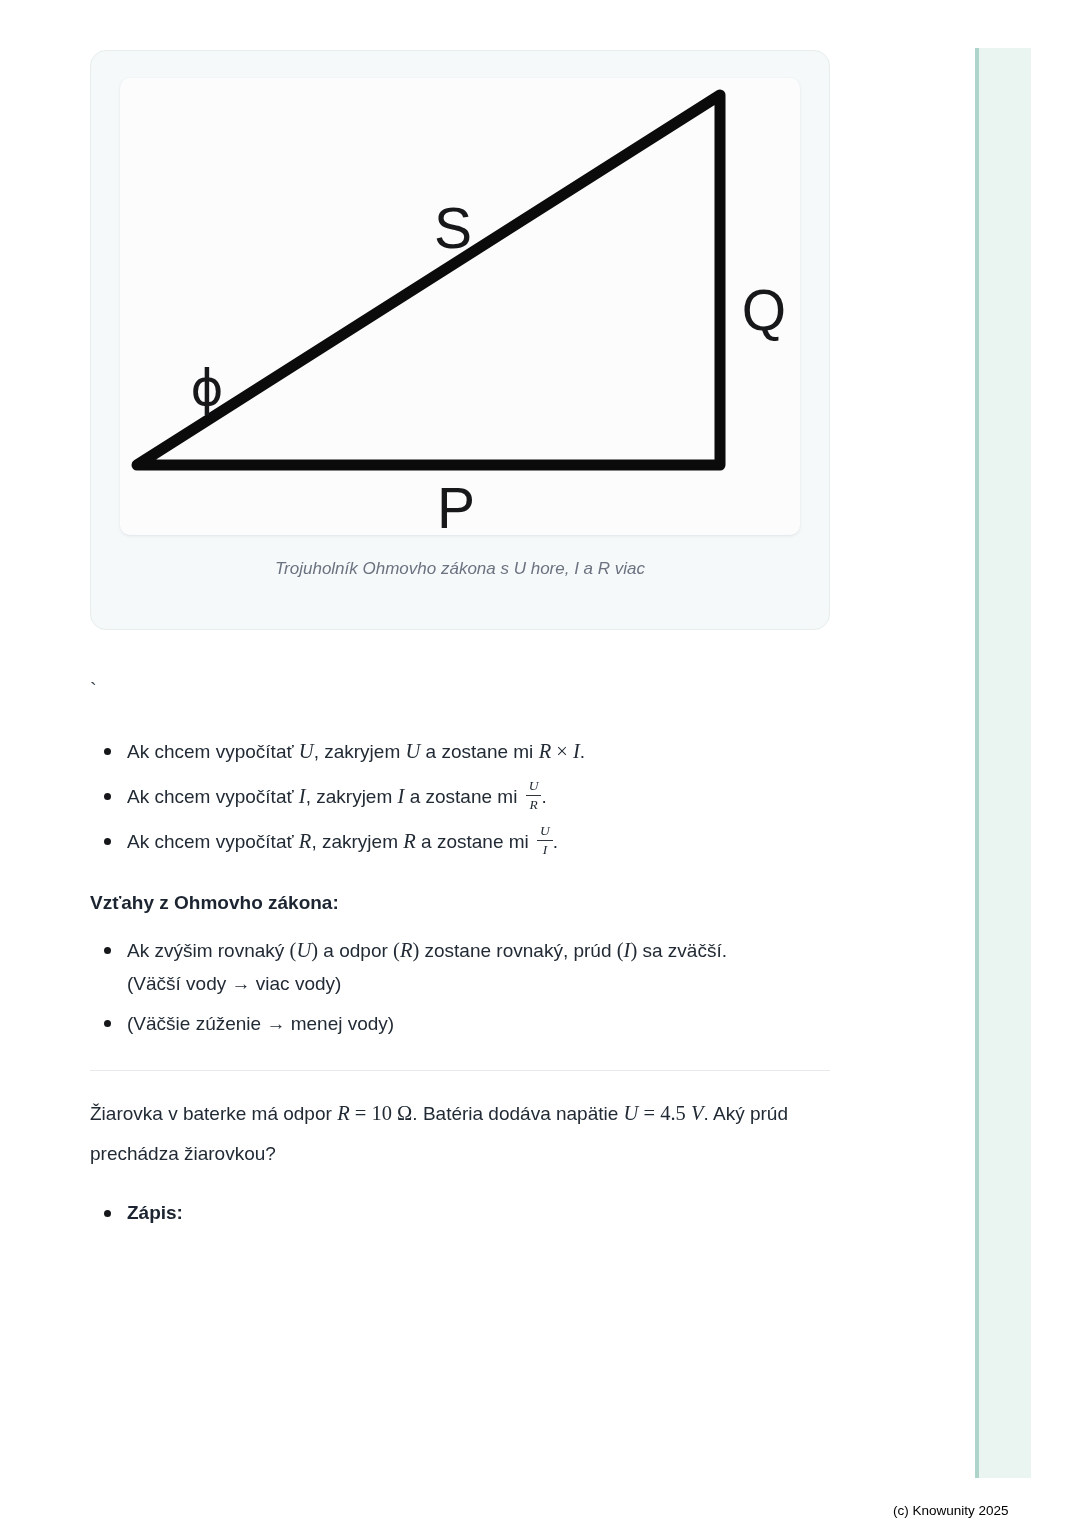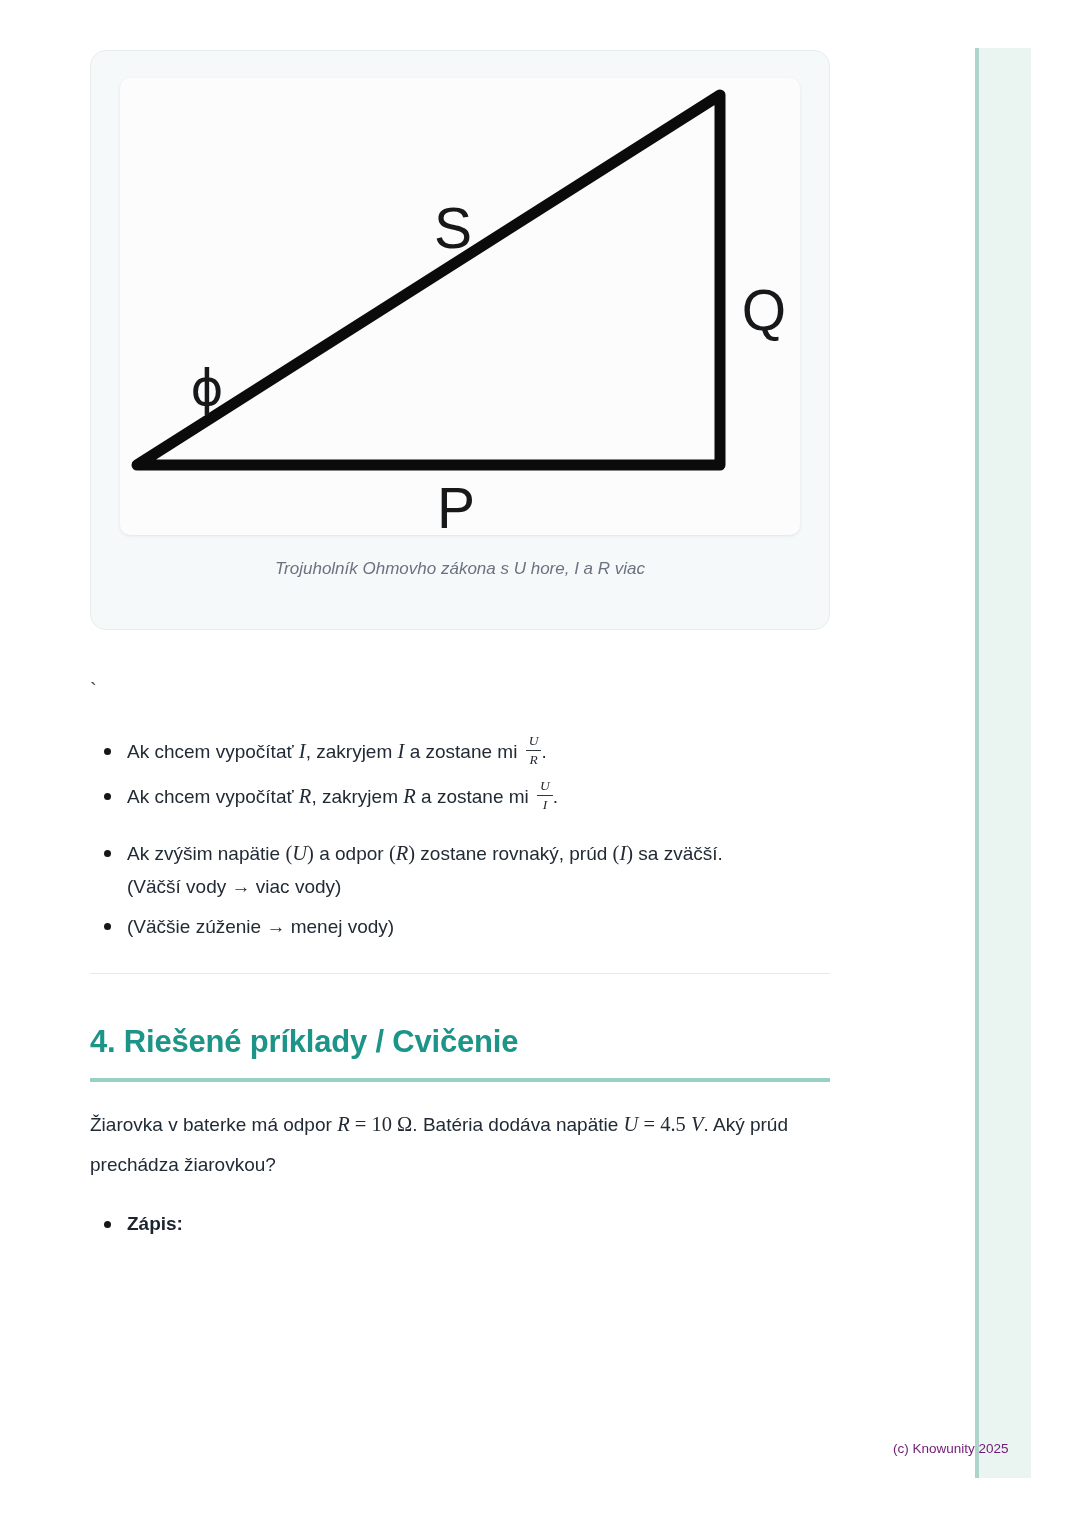--- a/index.html
+++ b/index.html
@@ -1,20 +1,20 @@
 <!DOCTYPE html>
 <html><head>
 <meta charset="utf-8">
 <style>
   html,body{margin:0;padding:0;background:#ffffff;}
   .page{position:relative;width:1080px;height:1528px;background:#ffffff;overflow:hidden;
         font-family:"Liberation Sans",sans-serif;color:#222b35;}
   .side-strip{position:absolute;left:975px;top:48px;width:56px;height:1430px;
               background:#eaf4f1;border-left:4px solid #aed3ca;box-sizing:border-box;z-index:1;}
-  .watermark{position:absolute;top:1441px;left:893px;font-size:13.5px;color:#701a75;z-index:5;}
+  .watermark{position:absolute;top:1503px;left:893px;font-size:13.5px;color:#000000;z-index:5;}
   .content{position:absolute;left:90px;top:0;width:740px;z-index:2;}
 
   figure.card{margin:50px 0 0;background:#f6f9fa;border:1px solid #e5eeec;border-radius:16px;
               height:580px;box-sizing:border-box;padding-top:27px;}
   .panel{width:680px;height:457px;margin:0 auto;background:#fcfcfd;border-radius:10px;
          box-shadow:0 1px 3px rgba(140,155,165,.22);}
   .panel svg{display:block;}
   .tri{fill:none;stroke:#0b0b0c;stroke-width:11;stroke-linejoin:round;stroke-linecap:round;}
   .lbl{font-family:"Liberation Sans",sans-serif;font-size:57px;fill:#17181a;}
   .phi{font-family:"DejaVu Sans",sans-serif;font-size:50px;}
@@ -73,49 +73,52 @@
           <text class="lbl" x="336" y="450" text-anchor="middle">P</text>
         </svg>
       </div>
       <figcaption class="caption">Trojuholník Ohmovho zákona s U hore, I a R viac</figcaption>
     </figure>
 
     <div class="stray">`</div>
 
     <ul class="ulist list1">
       <li>
+        <span>Ak chcem vypočítať </span><span class="mv">U</span><span>, zakryjem </span><span class="mv">U</span><span> a zostane mi </span><span class="mv">R</span><span class="mr"> × </span><span class="mv">I</span><span>.</span>
+      </li>
+      <li>
         <span>Ak chcem vypočítať </span><span class="mv">I</span><span>, zakryjem </span><span class="mv">I</span><span> a zostane mi </span><span class="frac">
             <span class="num">U</span>
             <span class="den">R</span>
           </span><span>.</span>
       </li>
       <li>
         <span>Ak chcem vypočítať </span><span class="mv">R</span><span>, zakryjem </span><span class="mv">R</span><span> a zostane mi </span><span class="frac">
             <span class="num">U</span>
             <span class="den">I</span>
           </span><span>.</span>
       </li>
     </ul>
 
+    <p class="bold-label">Vzťahy z Ohmovho zákona:</p>
 
     <ul class="ulist list2">
       <li>
         <span class="l1">
-          <span>Ak zvýšim napätie </span><span class="mp">(</span><span class="mv">U</span><span class="mp">)</span><span> a odpor </span><span class="mp">(</span><span class="mv">R</span><span class="mp">)</span><span> zostane rovnaký, prúd </span><span class="mp">(</span><span class="mv">I</span><span class="mp">)</span><span> sa zväčší.</span>
+          <span>Ak zvýšim rovnaký </span><span class="mp">(</span><span class="mv">U</span><span class="mp">)</span><span> a odpor </span><span class="mp">(</span><span class="mv">R</span><span class="mp">)</span><span> zostane rovnaký, prúd </span><span class="mp">(</span><span class="mv">I</span><span class="mp">)</span><span> sa zväčší.</span>
         </span>
         <span class="l2">(Väčší vody → viac vody)</span>
       </li>
       <li>
         <span class="l2">(Väčšie zúženie → menej vody)</span>
       </li>
     </ul>
 
     <hr class="divider">
 
-    <h2 class="h2">4. Riešené príklady / Cvičenie</h2>
 
 
 
     <p class="para body2">
       <span>Žiarovka v baterke má odpor </span><span class="mv">R</span><span class="mr"> = 10 Ω</span><span>. Batéria dodáva napätie </span><span class="mv">U</span><span class="mr"> = 4.5 </span><span class="mv">V</span><span>. Aký prúd prechádza žiarovkou?</span>
     </p>
 
     <ul class="ulist list3">
       <li>
         <span class="bold-inline">Zápis:</span>

